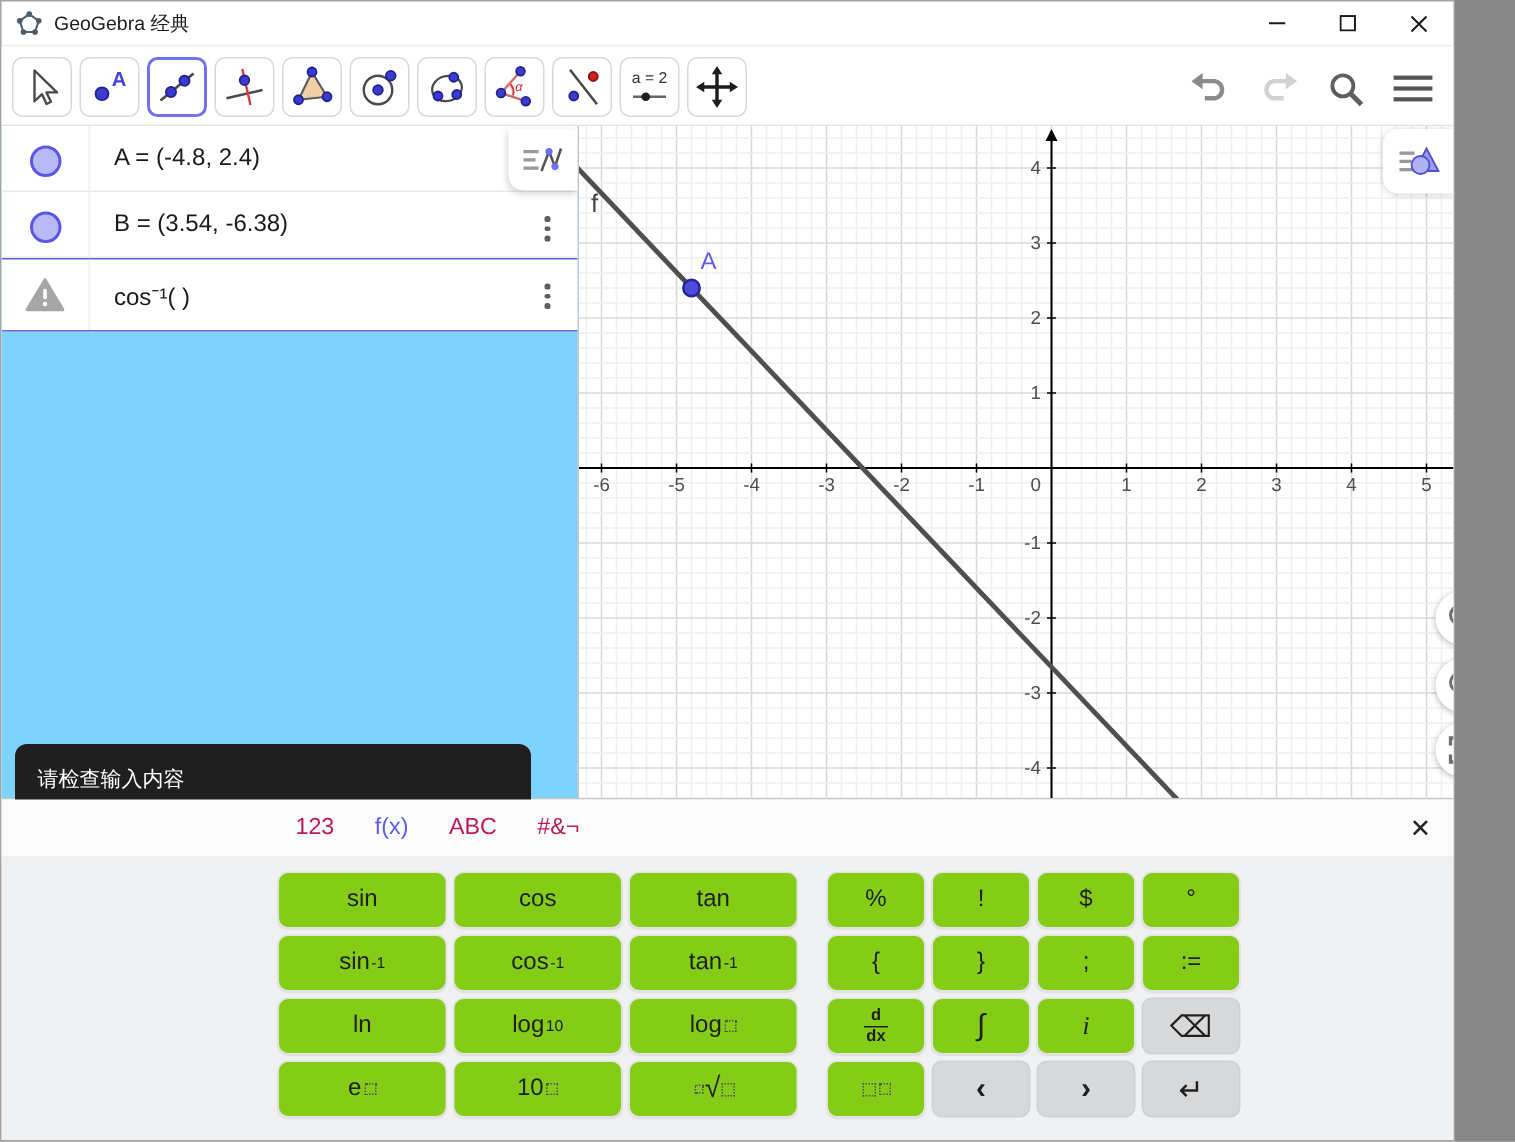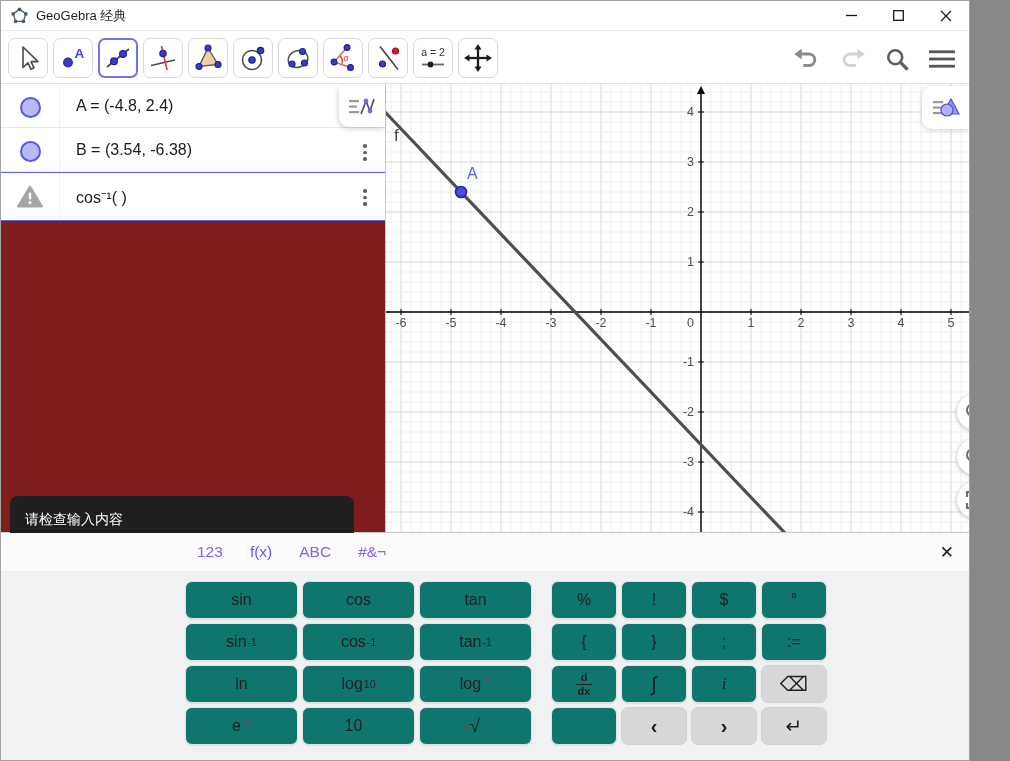--- a/index.html
+++ b/index.html
@@ -17,21 +17,21 @@
   .wbtn{width:47px;height:29px;display:flex;align-items:center;justify-content:center;cursor:default;}
   
   .toolbar{height:52px;flex:0 0 52px;position:relative;display:flex;gap:5px;padding:7px 0 0 7px;background:#fff;}
   .tool{width:40px;height:40px;background:#fff;border:1px solid #d9d9d9;border-radius:7px;
         display:flex;align-items:center;justify-content:center;}
   .tool.selected{border:2px solid #7272f1;}
   .toolbar-right{position:absolute;right:13px;top:8px;height:40px;display:flex;align-items:center;gap:17px;}
   .tb-icon{display:flex;align-items:center;}
   
   .main{height:449px;flex:0 0 449px;display:flex;border-top:1px solid #e2e2e2;}
-  .algebra{width:385px;flex:0 0 385px;position:relative;background:#7f1d1d;border-right:1px solid #c9c9c9;}
+  .algebra{width:385px;flex:0 0 385px;position:relative;background:#7dd3fc;border-right:1px solid #c9c9c9;}
   .arow{display:flex;border-bottom:1px solid #e9e9e9;background:#fff;}
   .arow.sel{border-top:1px solid #6363e1;border-bottom:1px solid #6363e1;justify-content:center;}
   .marble-col{width:59px;flex:0 0 59px;border-right:1px solid #efefef;display:flex;justify-content:center;align-items:flex-start;}
   .marble{width:21px;height:21px;border-radius:50%;margin-top:13px;}
   .marble.blue{background:#b9b9f7;border:2px solid #5757e8;}
   .marble.gray{background:#9c9c9c;border:2px solid #434343;}
   .warn-tri{margin-top:12px;}
   .arow-body{flex:1;padding:13px 0 12px 16px;font-size:16px;color:#1b1b1b;}
   .arow-sub{margin-top:9px;font-size:15.5px;color:#2e2e2e;display:flex;align-items:center;}
   .arow-sub .arr{color:#8d8d8d;margin-right:10px;font-size:16px;}
@@ -47,27 +47,27 @@
   .graphics{flex:1;position:relative;background:#fff;overflow:hidden;}
   .gfx-style{position:absolute;top:2px;right:0;width:47px;height:43px;background:#fff;
              border-radius:10px 0 0 10px;box-shadow:0 1px 5px rgba(0,0,0,.18);
              display:flex;align-items:center;justify-content:center;}
   .gbtn{position:absolute;left:571px;width:36px;height:36px;border-radius:50%;background:#fff;
         box-shadow:0 1px 4px rgba(0,0,0,.3);display:flex;align-items:center;justify-content:center;}
   
   .keyboard{flex:1;border-top:1px solid #c8c8c8;background:#f0f1f3;display:flex;flex-direction:column;}
   .kb-tabs{height:39px;flex:0 0 39px;background:#fbfbfb;border-bottom:1px solid #ececec;
            display:flex;align-items:center;padding-left:196px;gap:27px;position:relative;}
-  .kb-tab{font-size:15.5px;color:#8b5cf6;cursor:pointer;}
+  .kb-tab{font-size:15.5px;color:#be185d;cursor:pointer;}
   .kb-tab.active{color:#5c5cf2;}
   .kb-close{position:absolute;right:15px;top:0;height:39px;display:flex;align-items:center;
             font-size:17px;color:#222;cursor:pointer;}
   .kb-keys{padding-top:9px;}
   .krow{display:flex;gap:4px;padding-left:184px;margin-bottom:4px;}
-  .key{height:38px;border-radius:7px;background:#0f766e;border:1px solid #e3e3e3;
+  .key{height:38px;border-radius:7px;background:#84cc16;border:1px solid #e3e3e3;
        box-shadow:0 1px 1px rgba(0,0,0,.08);display:flex;align-items:center;justify-content:center;
        font-size:16px;color:#1f1f1f;cursor:pointer;}
   .key.wide{width:113px;}
   .key.narrow{width:66px;}
   .key.gap{margin-left:15px;}
   .key.dark{background:#d6d8da;border-color:#cfd1d3;box-shadow:none;}
   .key sup{font-size:10.5px;margin-left:1px;}
   .key sub{font-size:10.5px;margin-left:1px;}
   .key .box{display:inline-block;width:9px;height:9px;border:1px dotted #555;}
   .key .supbox{vertical-align:7px;width:8px;height:8px;margin-left:2px;}

